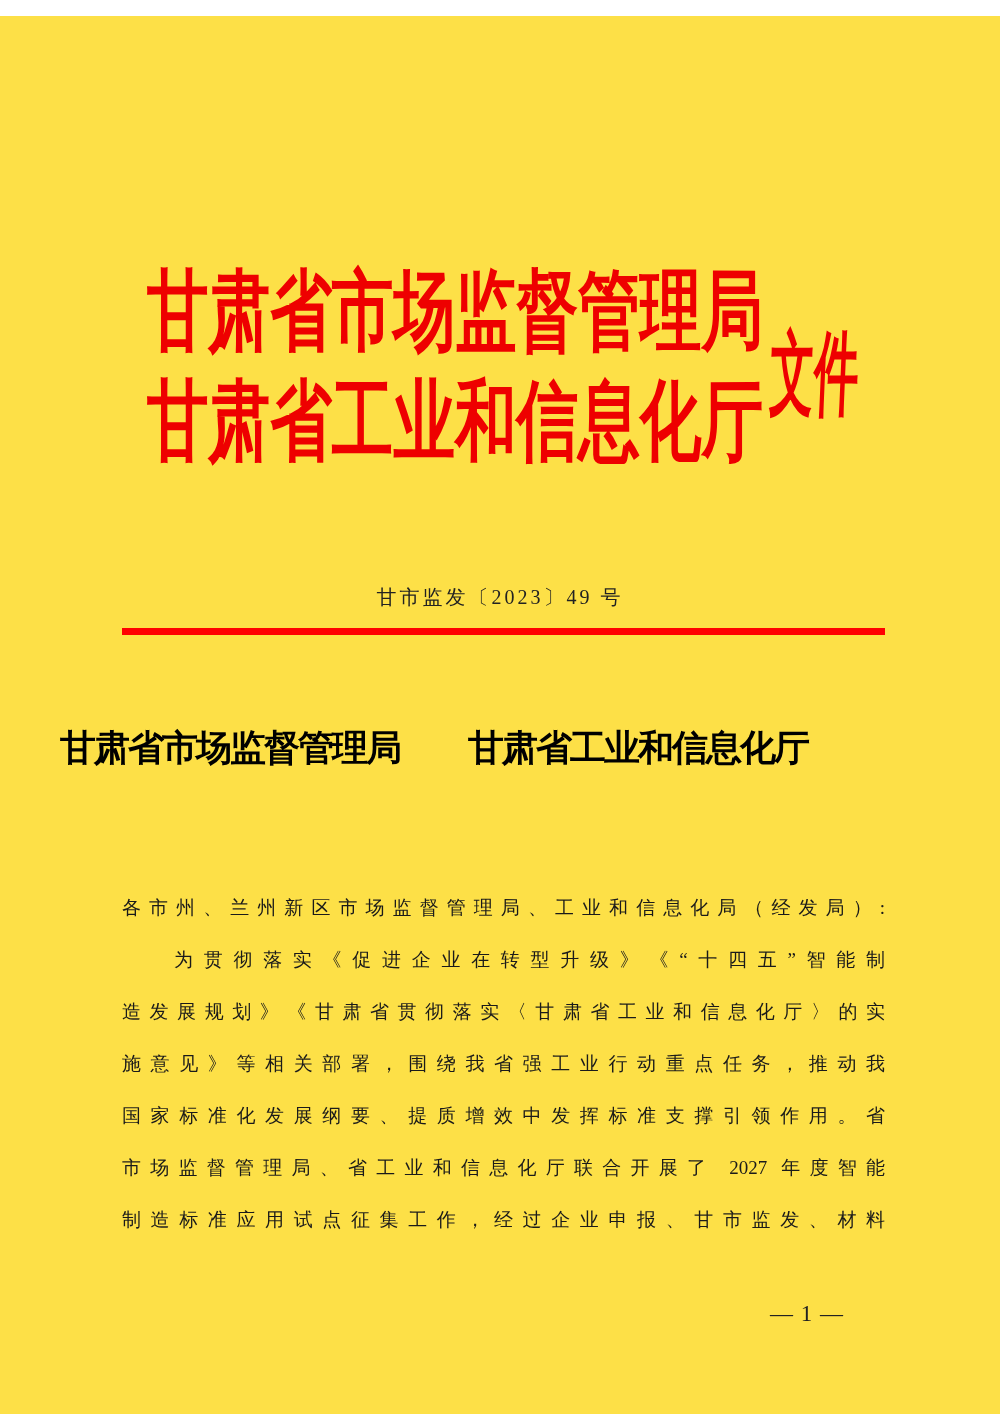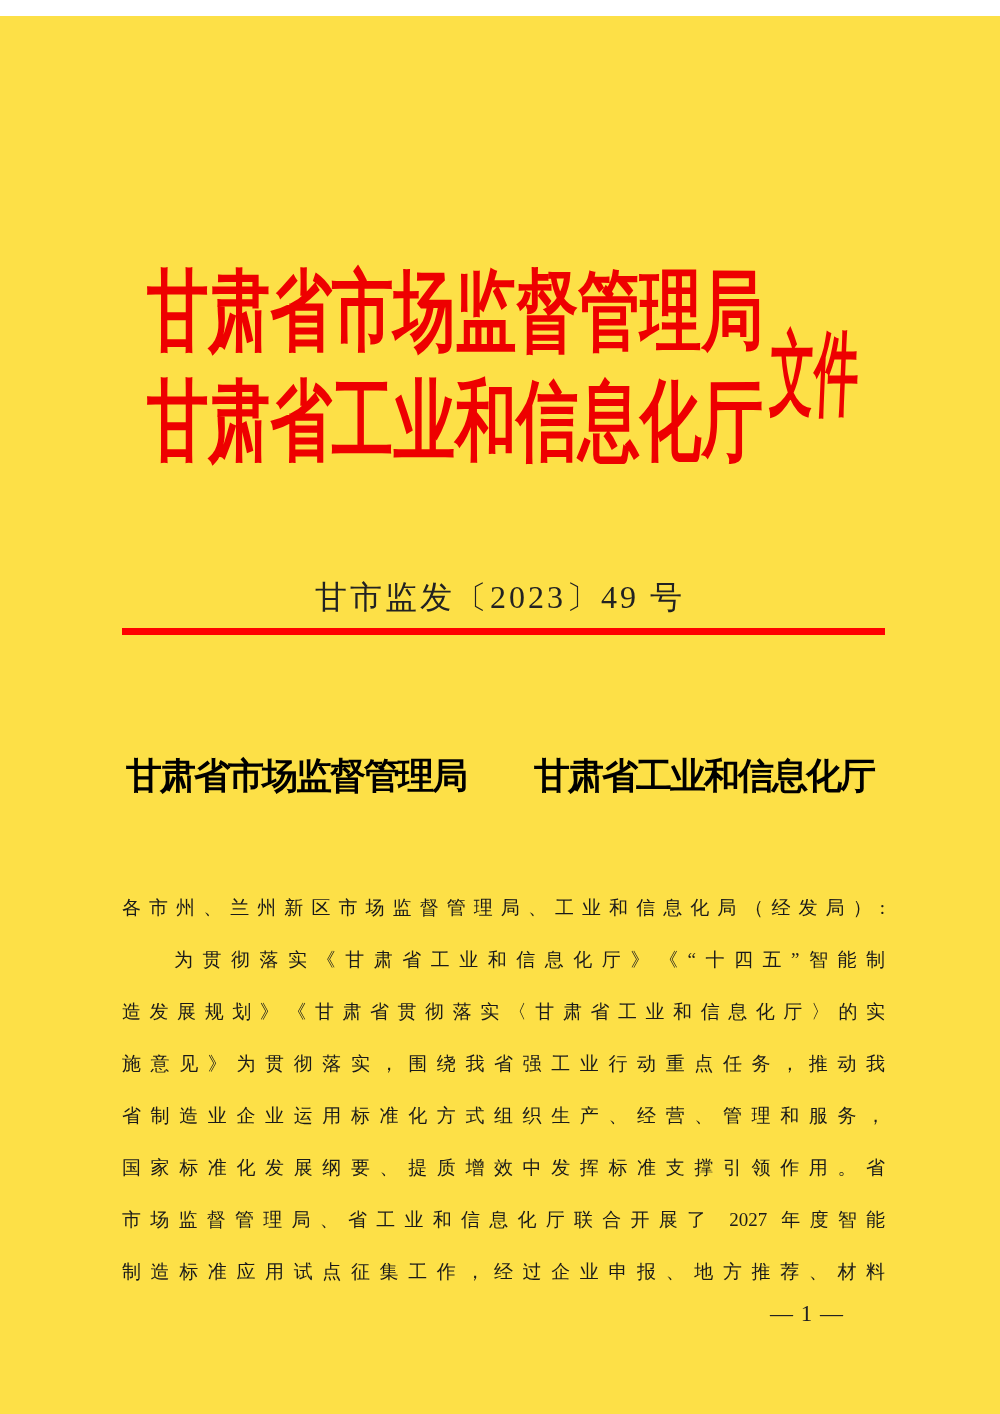--- a/index.html
+++ b/index.html
@@ -51,41 +51,40 @@
     transform-origin: left top;
   }
 
   
   .doc-number {
     position: absolute;
     left: 0;
     top: 564px;
     width: 1000px;
     text-align: center;
-    font-size: 32px;
+    font-size: 20px;
     line-height: 34px;
     letter-spacing: 3px;
     color: #222222;
   }
   .red-rule {
     position: absolute;
     left: 122px;
     top: 612px;
     width: 763px;
     height: 7px;
     background: #ff0000;
   }
 
   
   .doc-title {
     position: absolute;
     left: 60px;
-    top: 734px;
+    top: 706px;
     width: 880px;
-    text-align: center;
     font-size: 36px;
     line-height: 52px;
     font-weight: bold;
     letter-spacing: -2px;
     color: #000000;
     white-space: nowrap;
   }
 
   
   .doc-body {
@@ -136,24 +135,23 @@
   <div class="doc-number">甘市监发〔2023〕49 号</div>
 
   <div class="red-rule"></div>
 
   <div class="doc-title">
     <div>甘肃省市场监督管理局　　甘肃省工业和信息化厅</div>
   </div>
 
   <div class="doc-body">
     <div class="bline">各市州、兰州新区市场监督管理局、工业和信息化局（经发局）:</div>
-    <div class="bline indent">为贯彻落实《甘肃省工业和信息化厅》《“十四五”智能制</div>
+    <div class="bline indent">为贯彻落实《促进企业在转型升级》《“十四五”智能制</div>
     <div class="bline">造发展规划》《甘肃省贯彻落实〈甘肃省工业和信息化厅〉的实</div>
-    <div class="bline">施意见》为贯彻落实，围绕我省强工业行动重点任务，推动我</div>
-    <div class="bline">省制造业企业运用标准化方式组织生产、经营、管理和服务，</div>
+    <div class="bline">施意见》等相关部署，围绕我省强工业行动重点任务，推动我</div>
     <div class="bline">国家标准化发展纲要、提质增效中发挥标准支撑引领作用。省</div>
     <div class="bline">市场监督管理局、省工业和信息化厅联合开展了 2027 年度智能</div>
-    <div class="bline">制造标准应用试点征集工作，经过企业申报、地方推荐、材料</div>
+    <div class="bline">制造标准应用试点征集工作，经过企业申报、甘市监发、材料</div>
   </div>
 
   <div class="page-number">— 1 —</div>
 
 </div>
 
 </body></html>

